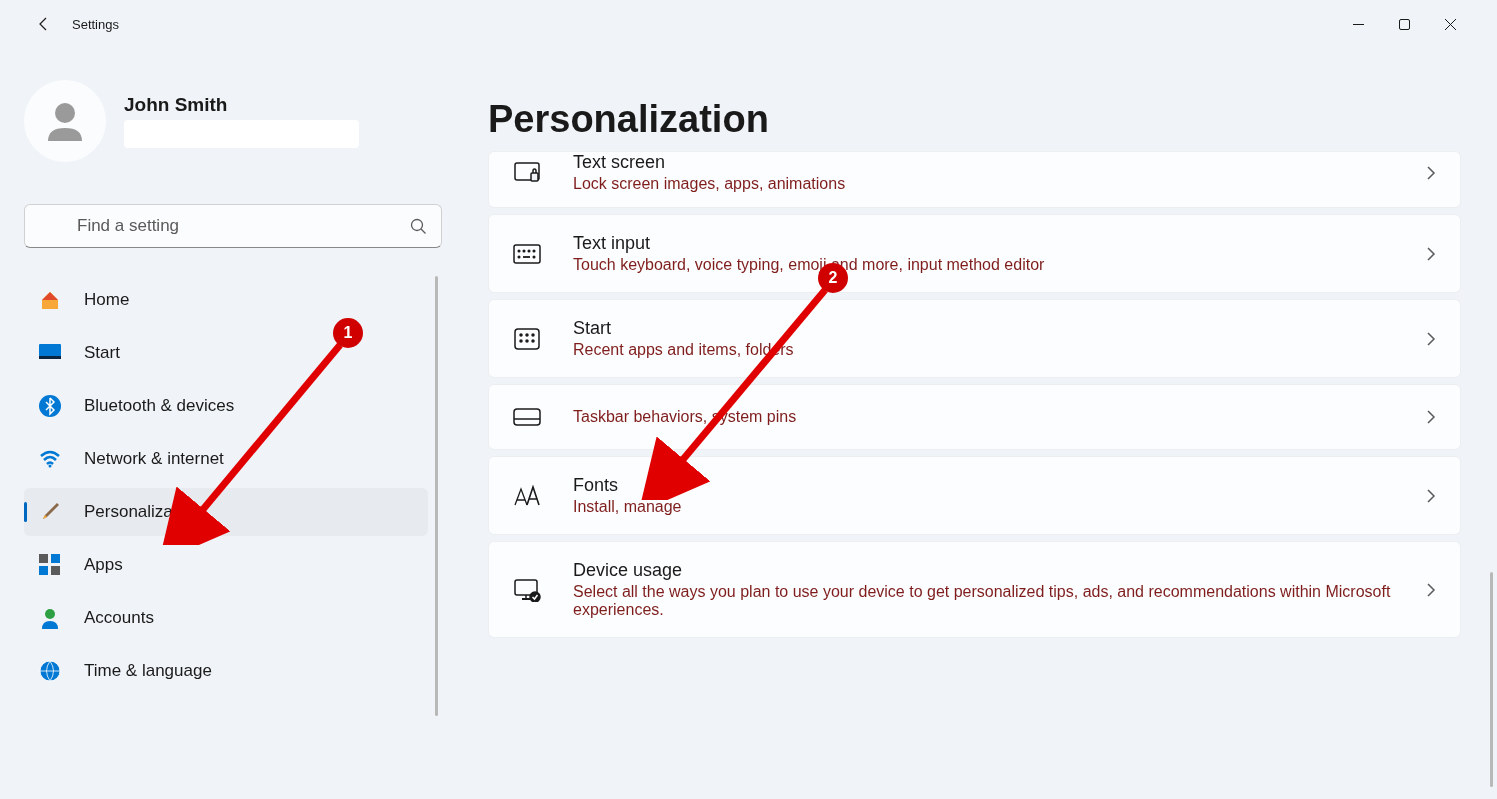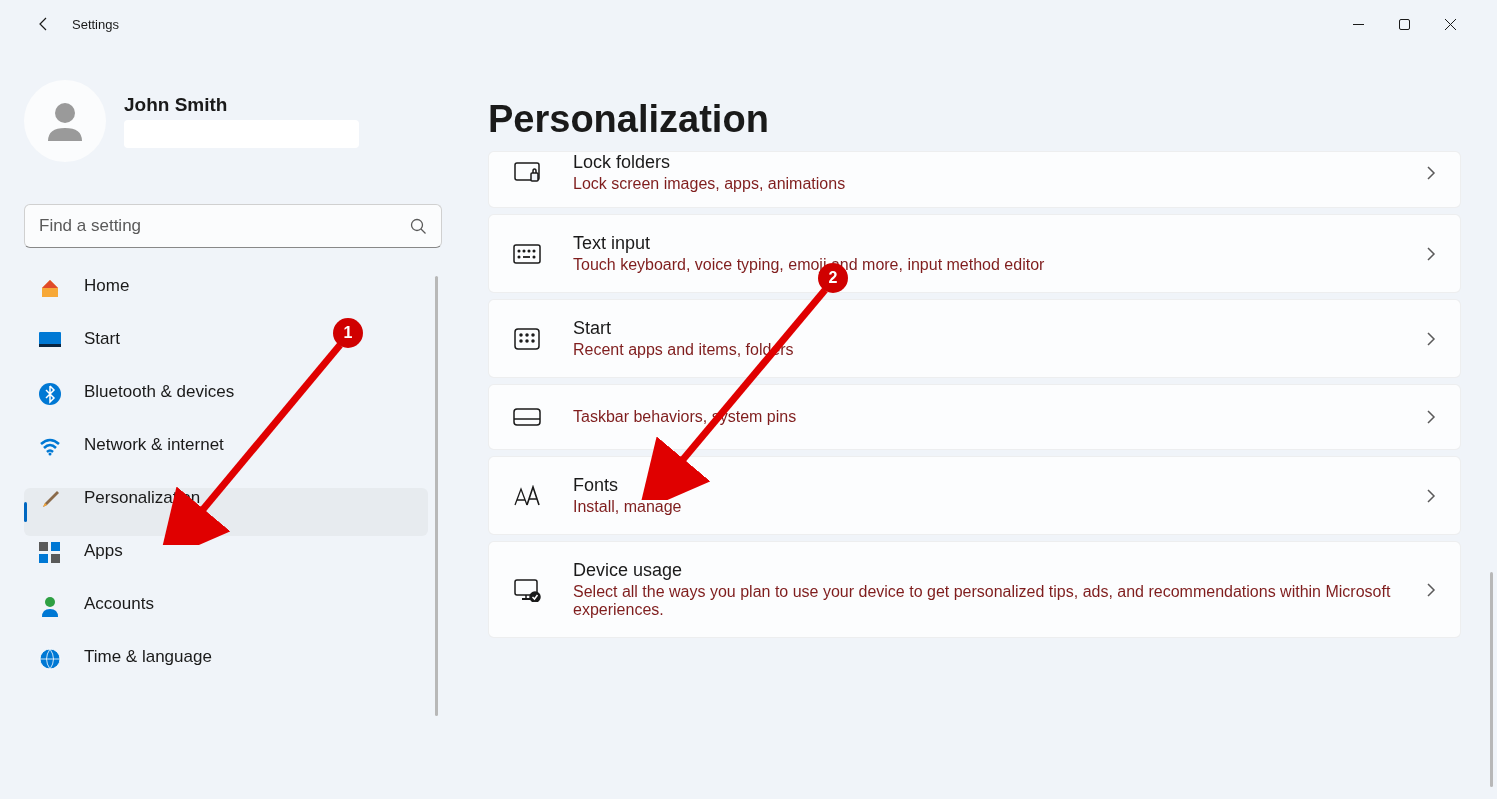--- a/index.html
+++ b/index.html
@@ -91,32 +91,33 @@
       align-items: center;
       padding: 0 14px;
     }
     .search-input {
       flex: 1;
       border: none;
       background: transparent;
       font-size: 17px;
       color: #0c4a6e;
       outline: none;
+      margin-left: 38px;
     }
     .search-input::placeholder { color: #5a5a5a; }
     .nav-list {
       margin-top: 28px;
       position: relative;
       flex: 1;
       overflow-y: auto;
     }
     .nav-item {
       height: 48px;
       display: flex;
-      align-items: flex-start;
+      align-items: center;
       padding: 0 14px;
       border-radius: 6px;
       cursor: pointer;
       margin-bottom: 5px;
       margin-right: 14px;
       position: relative;
     }
     .nav-item.selected { background: #e7ebef; }
     .nav-item.selected::before {
       content: '';
@@ -368,21 +369,21 @@
 
     <div class="card clipped">
       <span class="card-icon">
         <svg width="28" height="24" viewBox="0 0 28 24" fill="none" stroke="#1a1a1a" stroke-width="1.5">
             <rect x="2" y="2" width="24" height="17" rx="2"></rect>
             <rect x="18" y="12" width="7" height="8" rx="1" fill="#f0f4f9"></rect>
             <path d="M20 12 L20 10 Q20 8 21.5 8 Q23 8 23 10 L23 12"></path>
           </svg>
       </span>
       <div class="card-text">
-        <div class="card-title">Lock folders</div>
+        <div class="card-title">Text screen</div>
         <div class="card-desc">Lock screen images, apps, animations</div>
       </div>
       <svg class="chevron" width="12" height="16" viewBox="0 0 12 16" fill="none" stroke="#5a5a5a" stroke-width="1.5">
           <path d="M4 2 L10 8 L4 14"></path>
         </svg>
     </div>
 
     <div class="card">
       <span class="card-icon">
         <svg width="28" height="20" viewBox="0 0 28 20" fill="none" stroke="#1a1a1a" stroke-width="1.5">

